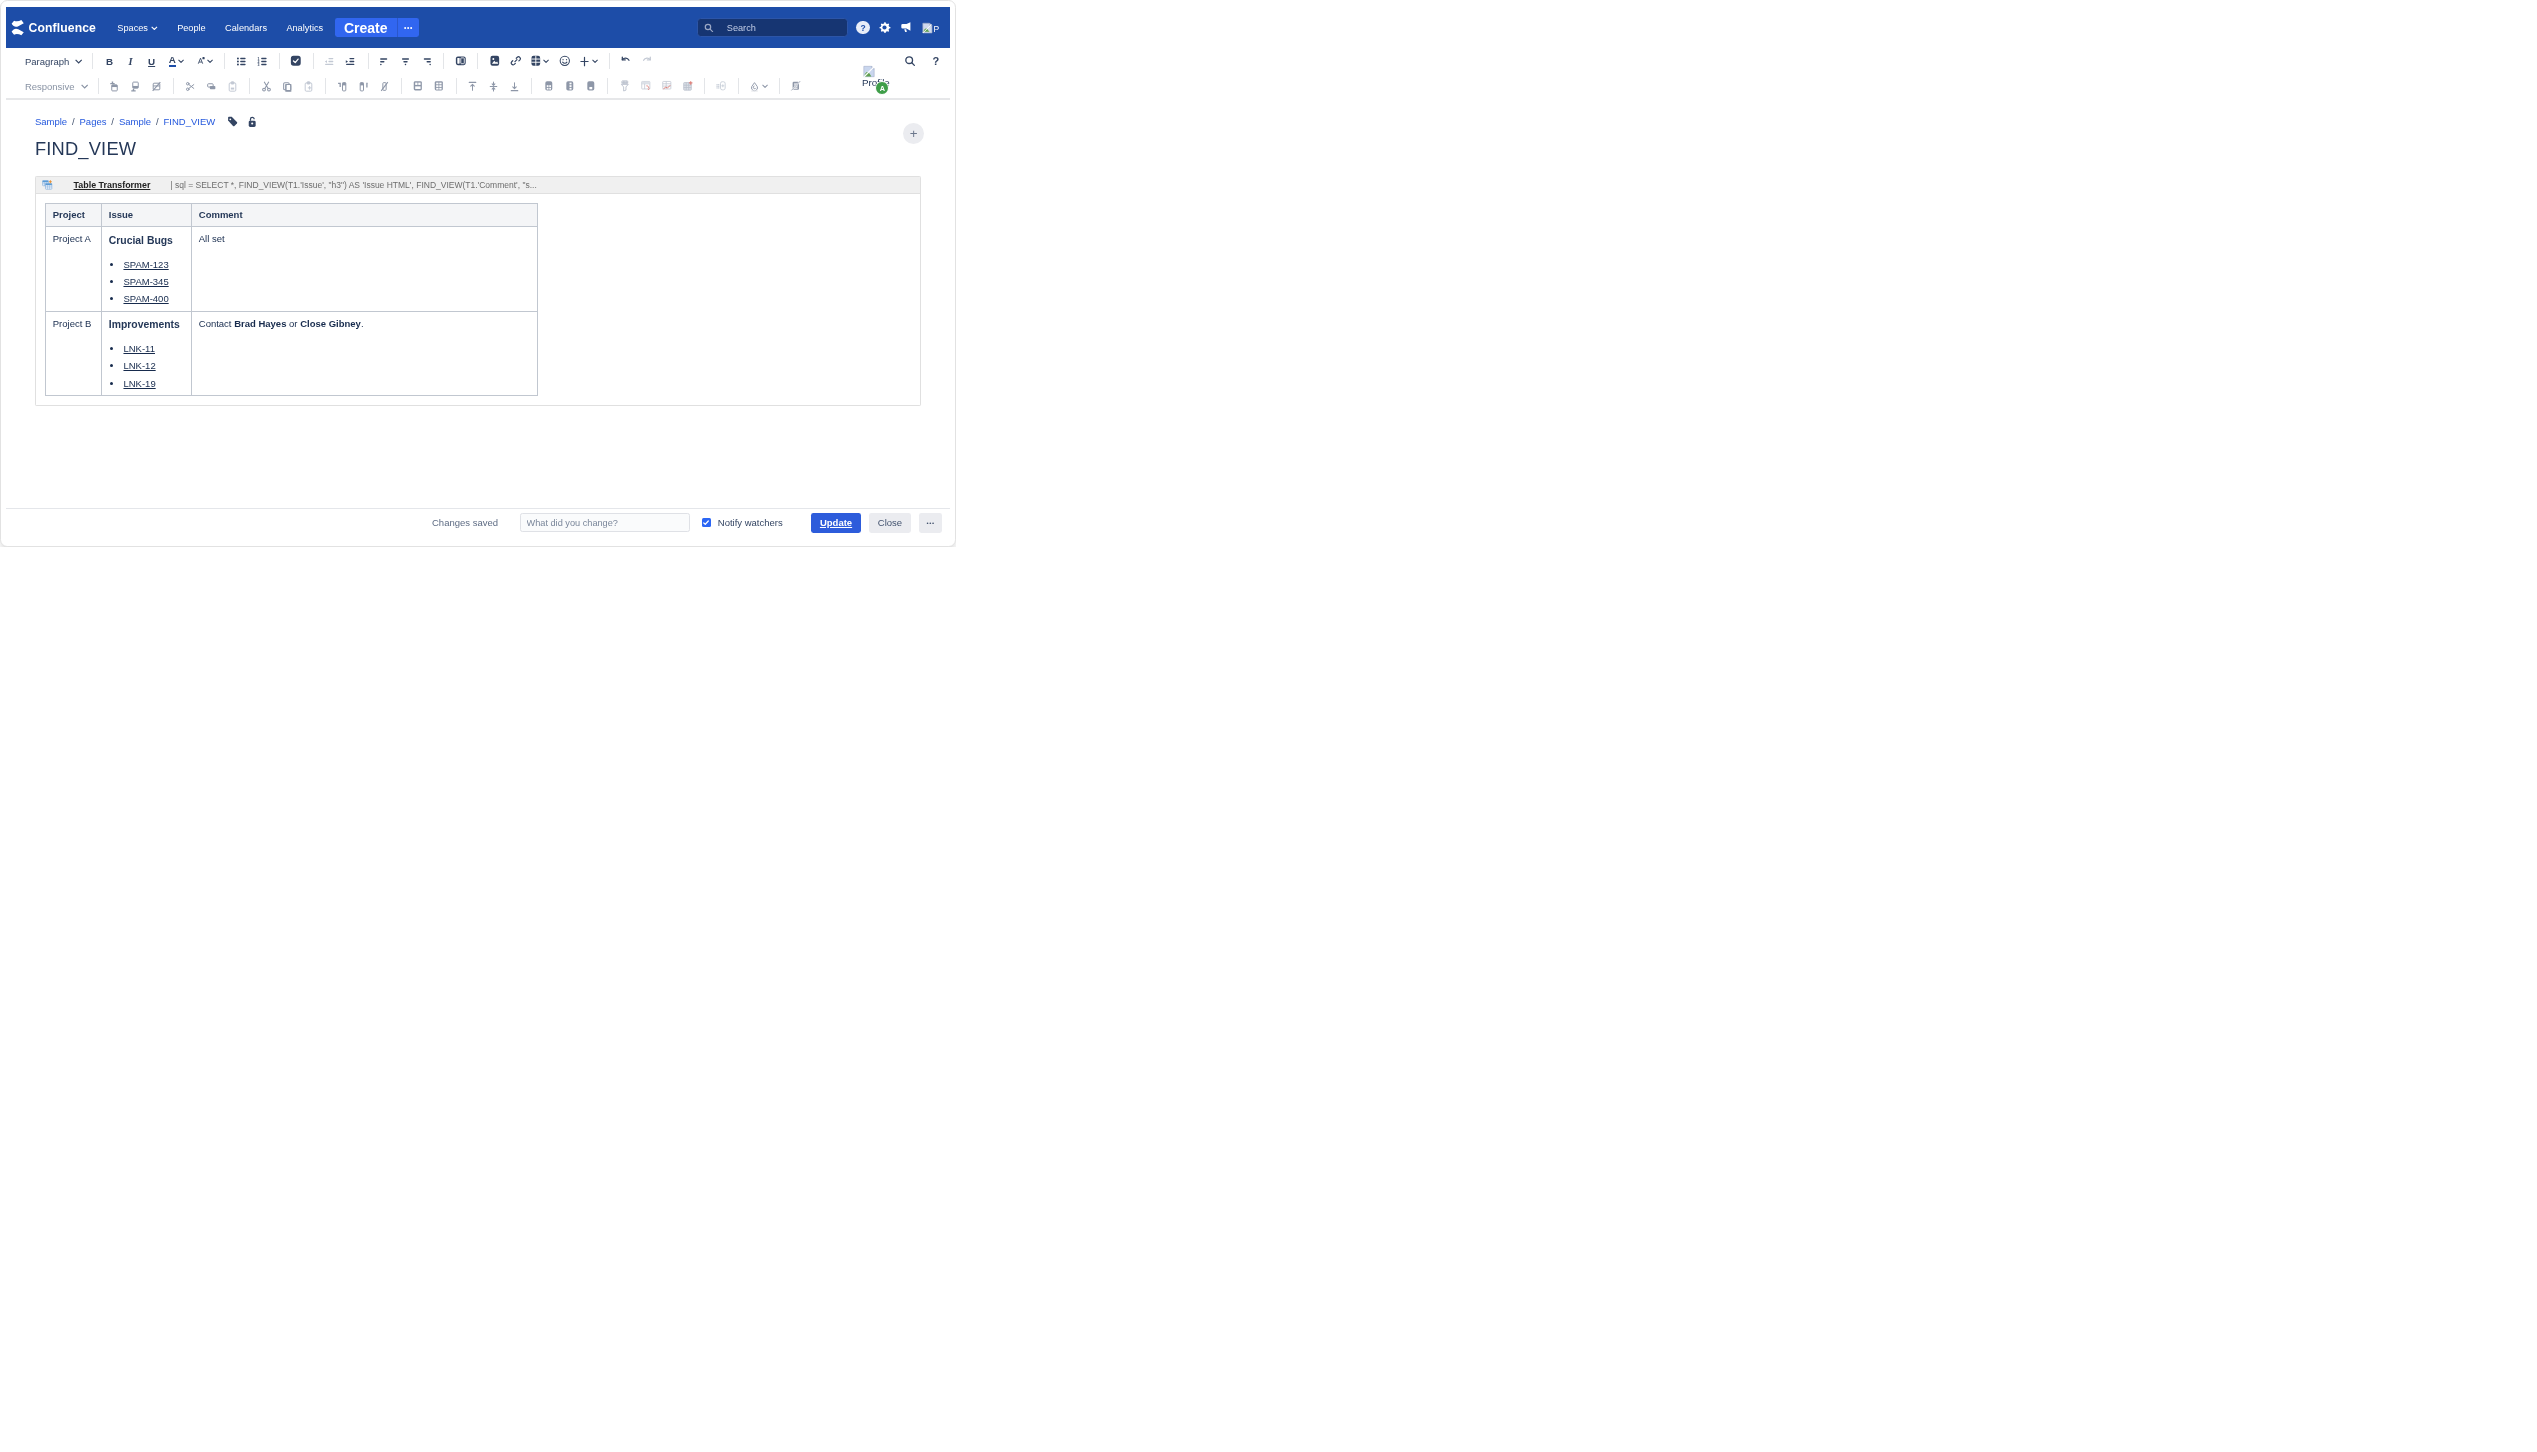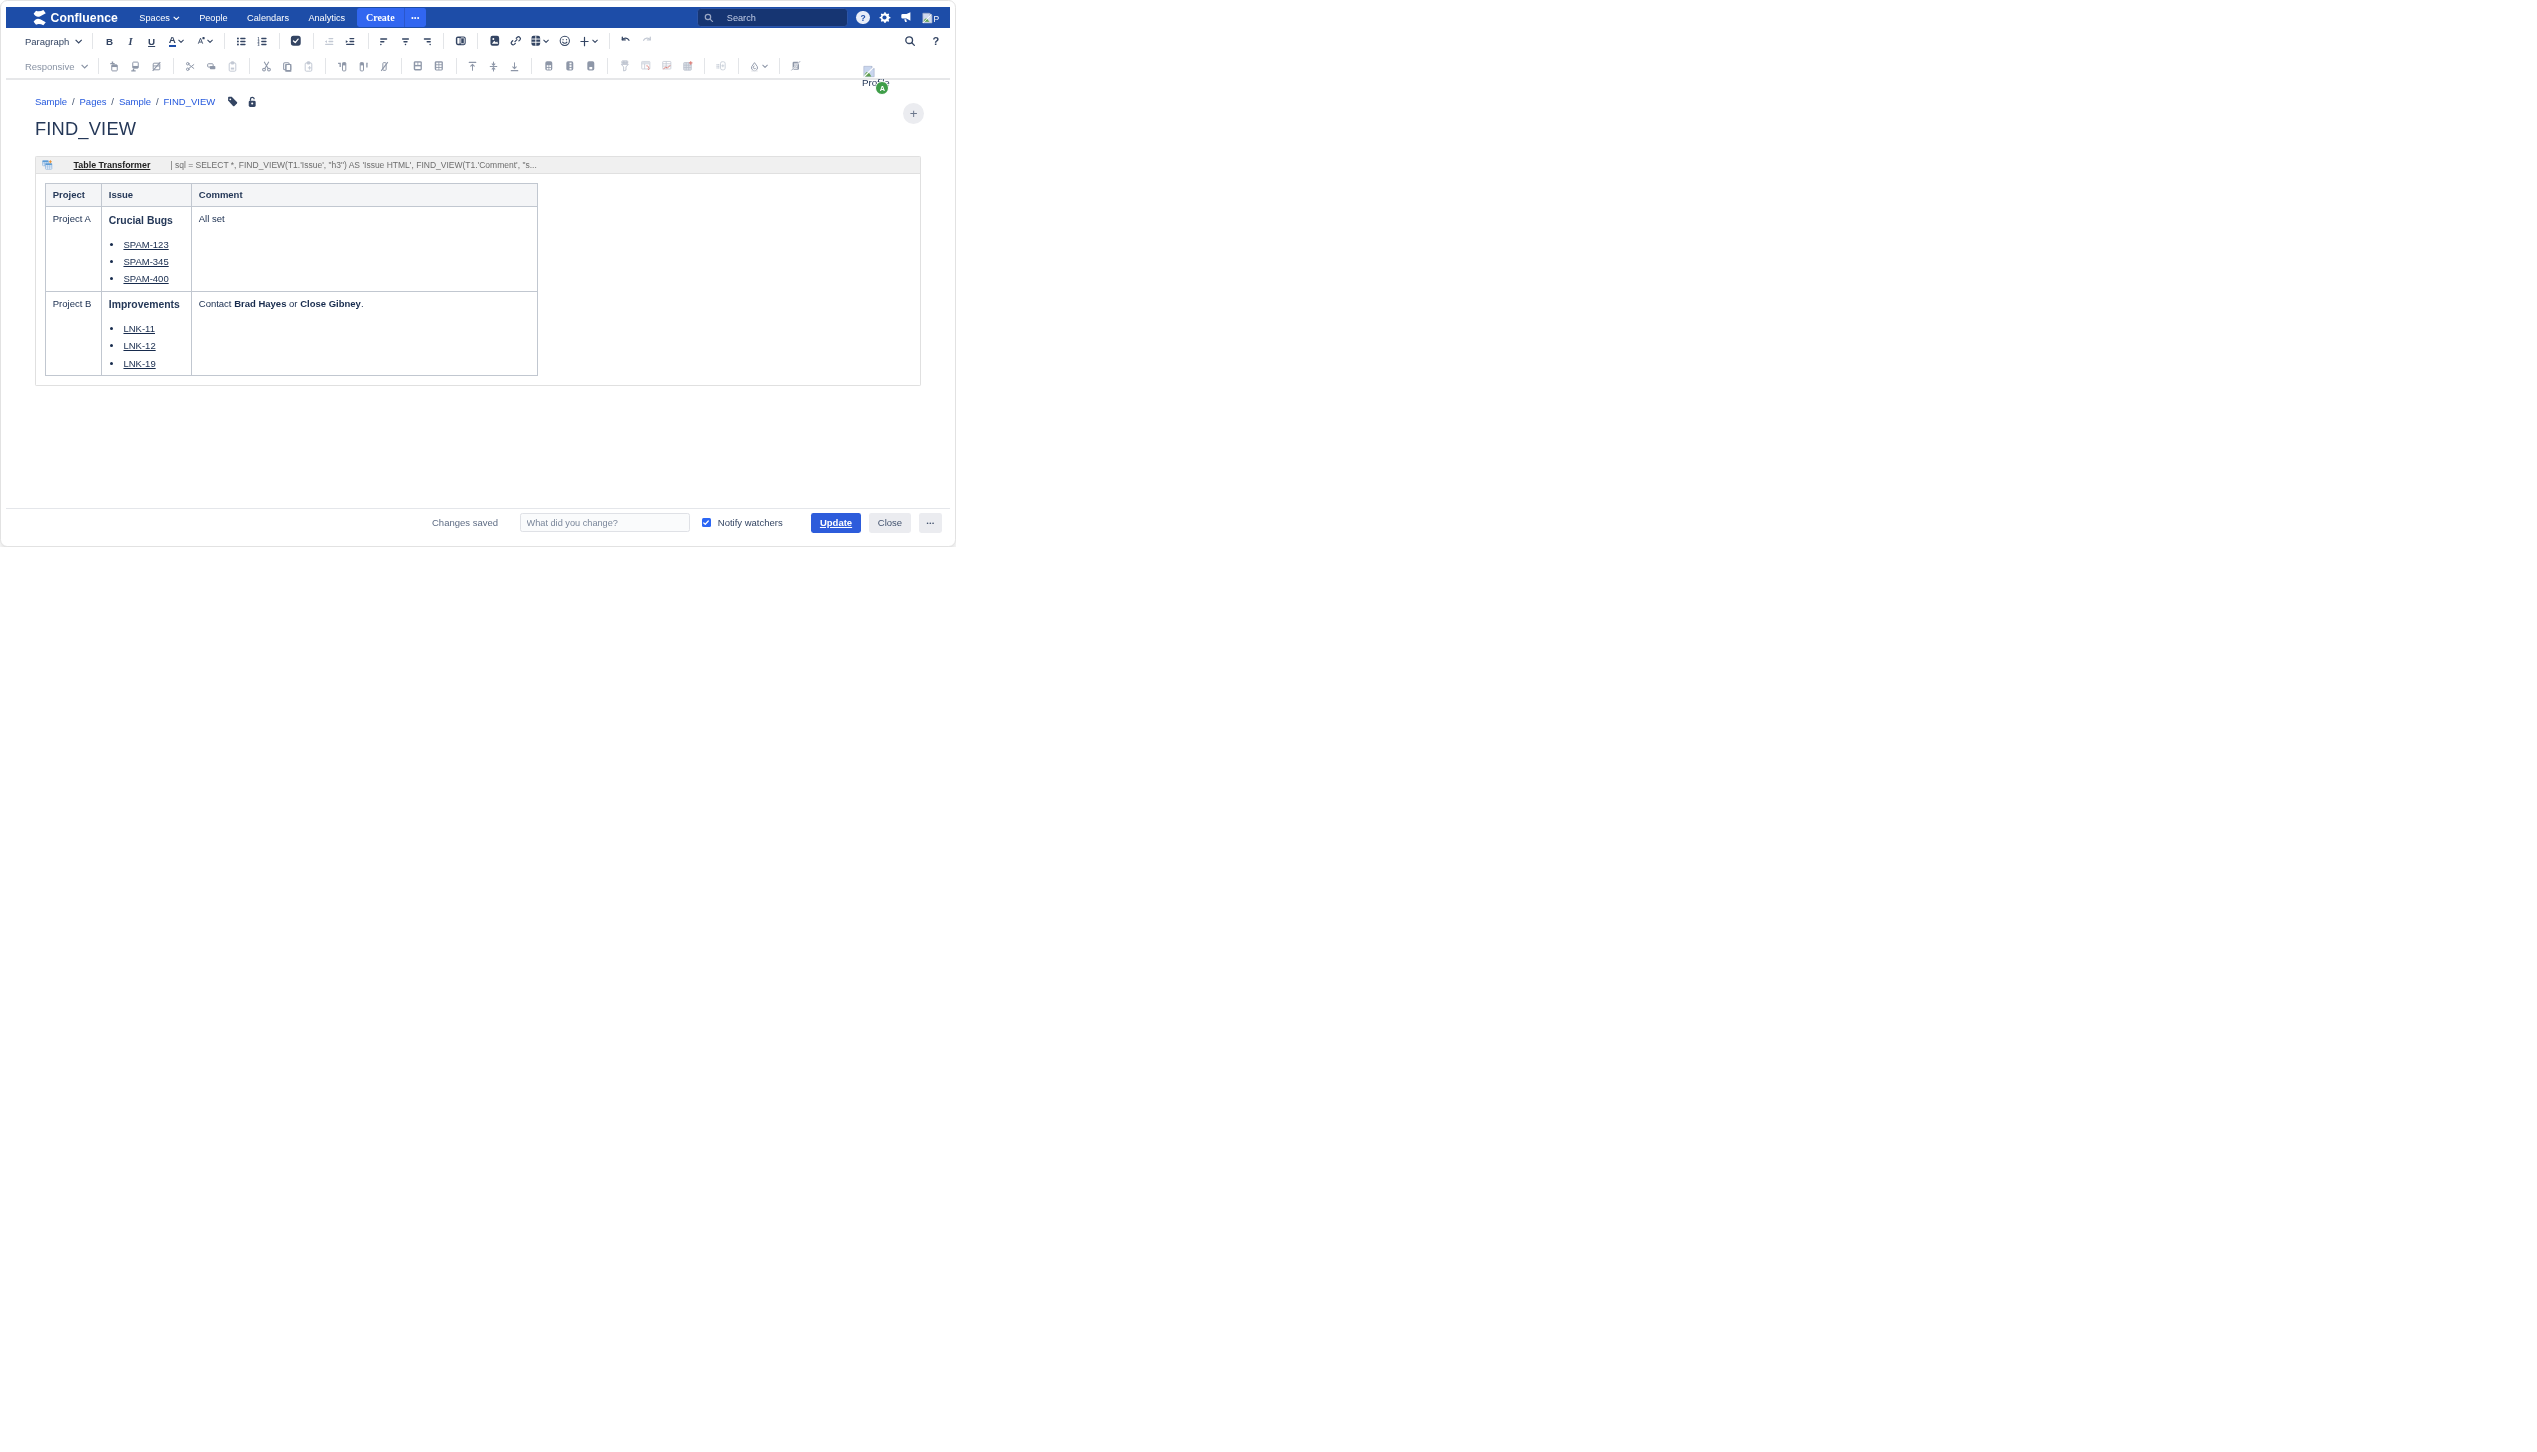--- a/index.html
+++ b/index.html
@@ -4,29 +4,29 @@
 <style>
   * { margin:0; padding:0; box-sizing:border-box; }
   html,body { background:#fff; font-family:"Liberation Sans", sans-serif; }
   body { width:956px; height:547px; position:relative; }
 
   .frame { position:absolute; inset:0; background:#fff; border:0.6px solid #e2e2e2;
            border-radius:7.3px; overflow:hidden; padding:6.1px 4.9px 0 4.9px;
            box-shadow:0 8.5px 13.4px -6.1px rgba(0,0,0,.35); }
 
   
-  .nav { height:21px; background:#1d4da8; display:flex; align-items:center; padding:0 11px 0 27px; }
+  .nav { height:41px; background:#1d4da8; display:flex; align-items:center; padding:0 11px 0 5px; }
   .logo { display:flex; align-items:center; gap:4.3px; color:#fff; margin-right:14.7px; cursor:pointer;}
   .logo-text { font-size:12.2px; font-weight:700; letter-spacing:0.1px; }
   .nav-items { display:flex; align-items:center; gap:6px; }
   .nav-item { color:#fff; font-size:9.2px; padding:3.7px 6.7px; border-radius:2.4px; display:flex; align-items:center; gap:3.1px; cursor:pointer; }
   .nav-item .chev { margin-top:1.2px; }
   .create-wrap { display:flex; margin-left:4.9px; }
-  .btn-create { background:#3166f0; color:#fff; font-size:10px; font-weight:700; border:none;
-                height:19.5px; padding:0 9.2px; border-radius:2.4px 0 0 2.4px; cursor:pointer;font-family:Liberation Serif, serif; }
+  .btn-create { background:#3166f0; color:#fff; font-size:14px; font-weight:700; border:none;
+                height:19.5px; padding:0 9.2px; border-radius:2.4px 0 0 2.4px; cursor:pointer; }
   .btn-create-more { background:#3166f0; color:#fff; border:none; border-left:0.6px solid #2a57cc;
                 height:19.5px; width:22.6px; border-radius:0 2.4px 2.4px 0; font-size:6.7px; letter-spacing:0.6px; cursor:pointer; }
   .nav-right { margin-left:auto; display:flex; align-items:center; gap:8.5px; }
   .nav-search { width:151px; height:19.5px; background:#163572; border:0.6px solid #2c55a8; border-radius:3.7px;
                 display:flex; align-items:center; padding:0 6.1px; gap:13px; }
   .nav-search input { background:transparent; border:none; outline:none; color:#dfe6f5; font-size:9.2px; width:100%; }
   .nav-search input::placeholder { color:#c2cde6; }
   .help-circle { width:13.4px; height:13.4px; border-radius:50%; background:#e8edf8; color:#1d4da8;
                  font-weight:700; font-size:8.5px; display:flex; align-items:center; justify-content:center; cursor:pointer;}
   .nav-ic { color:#fff; cursor:pointer; display:flex; }

